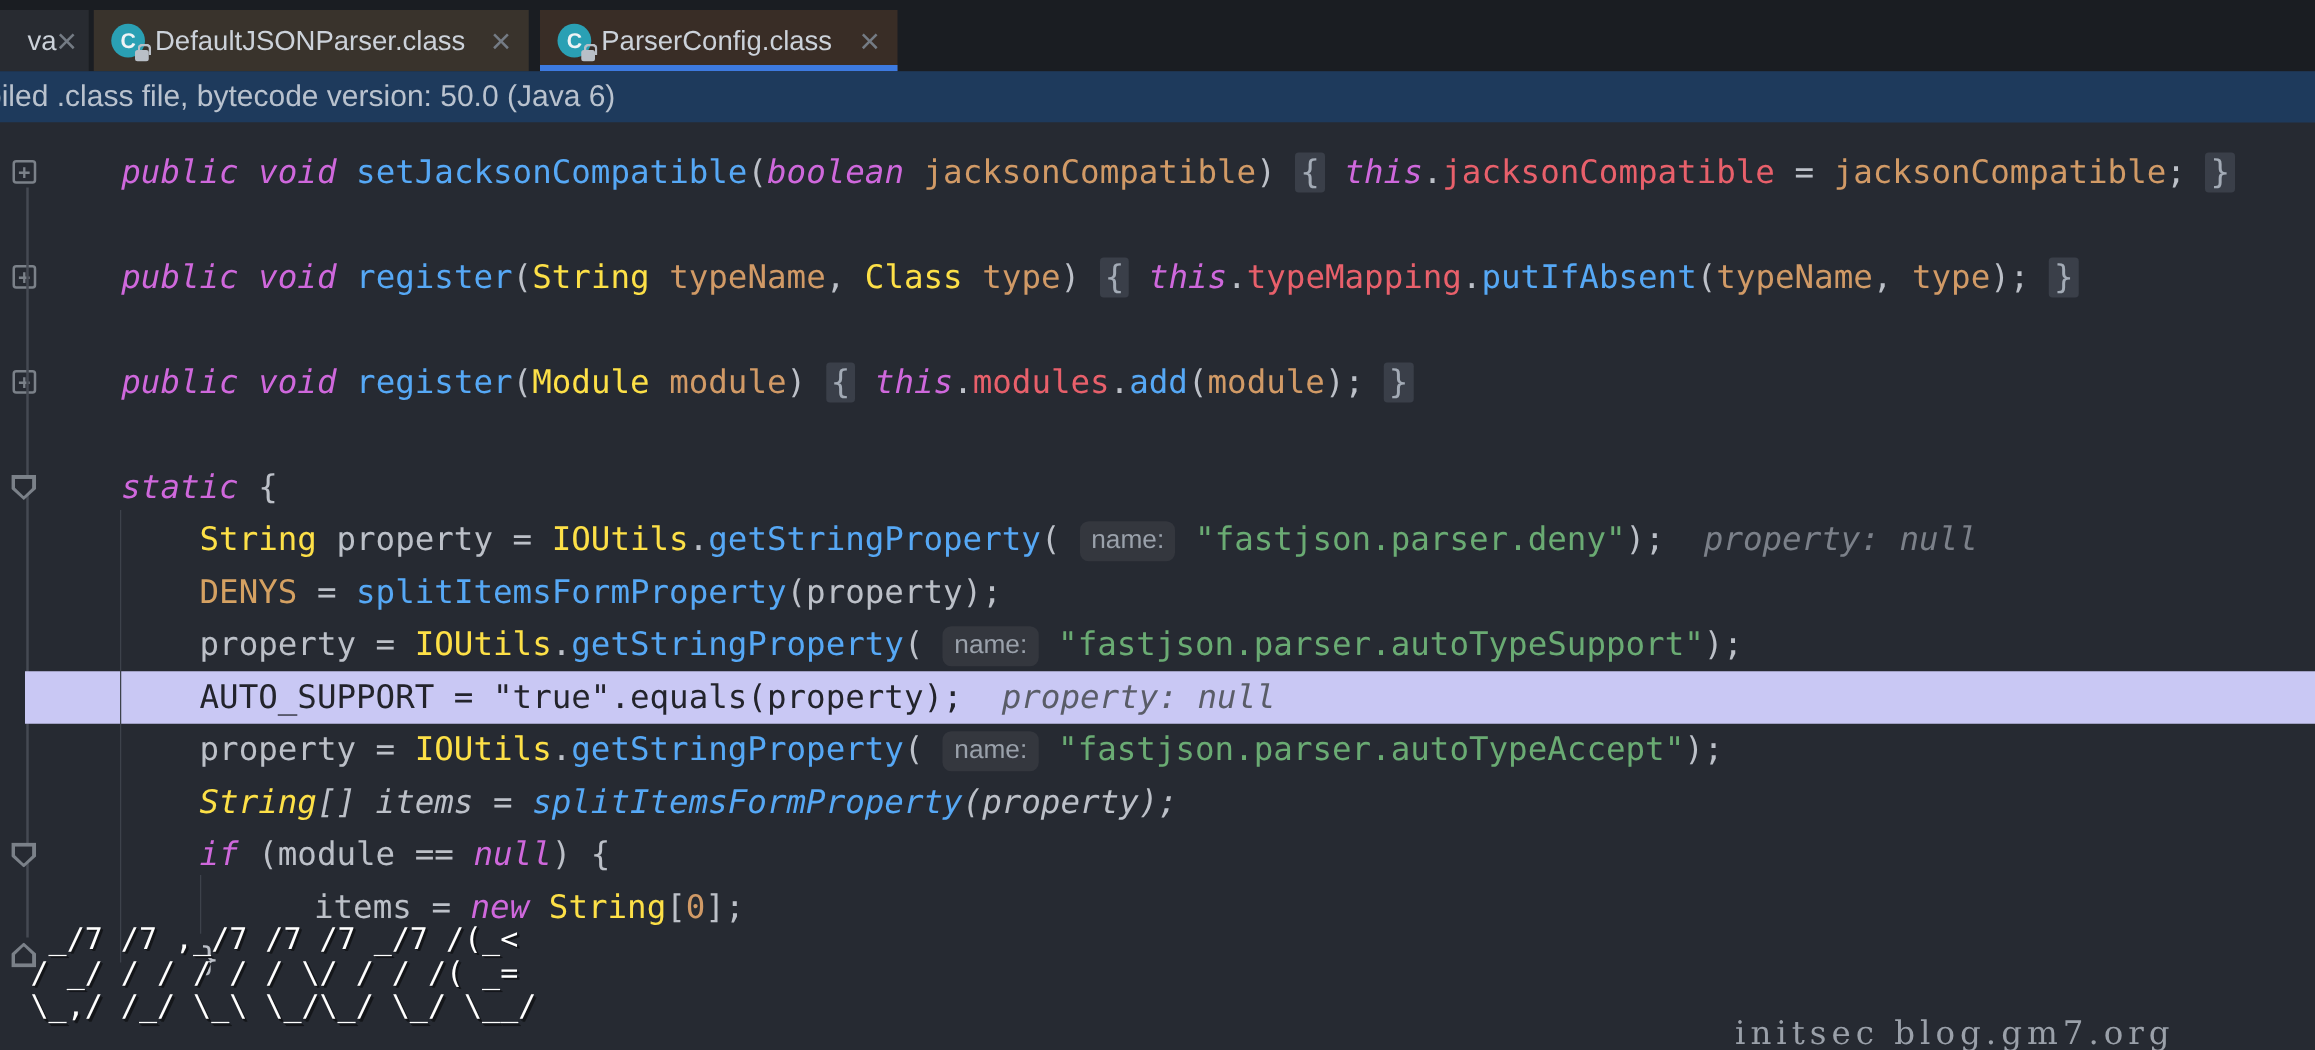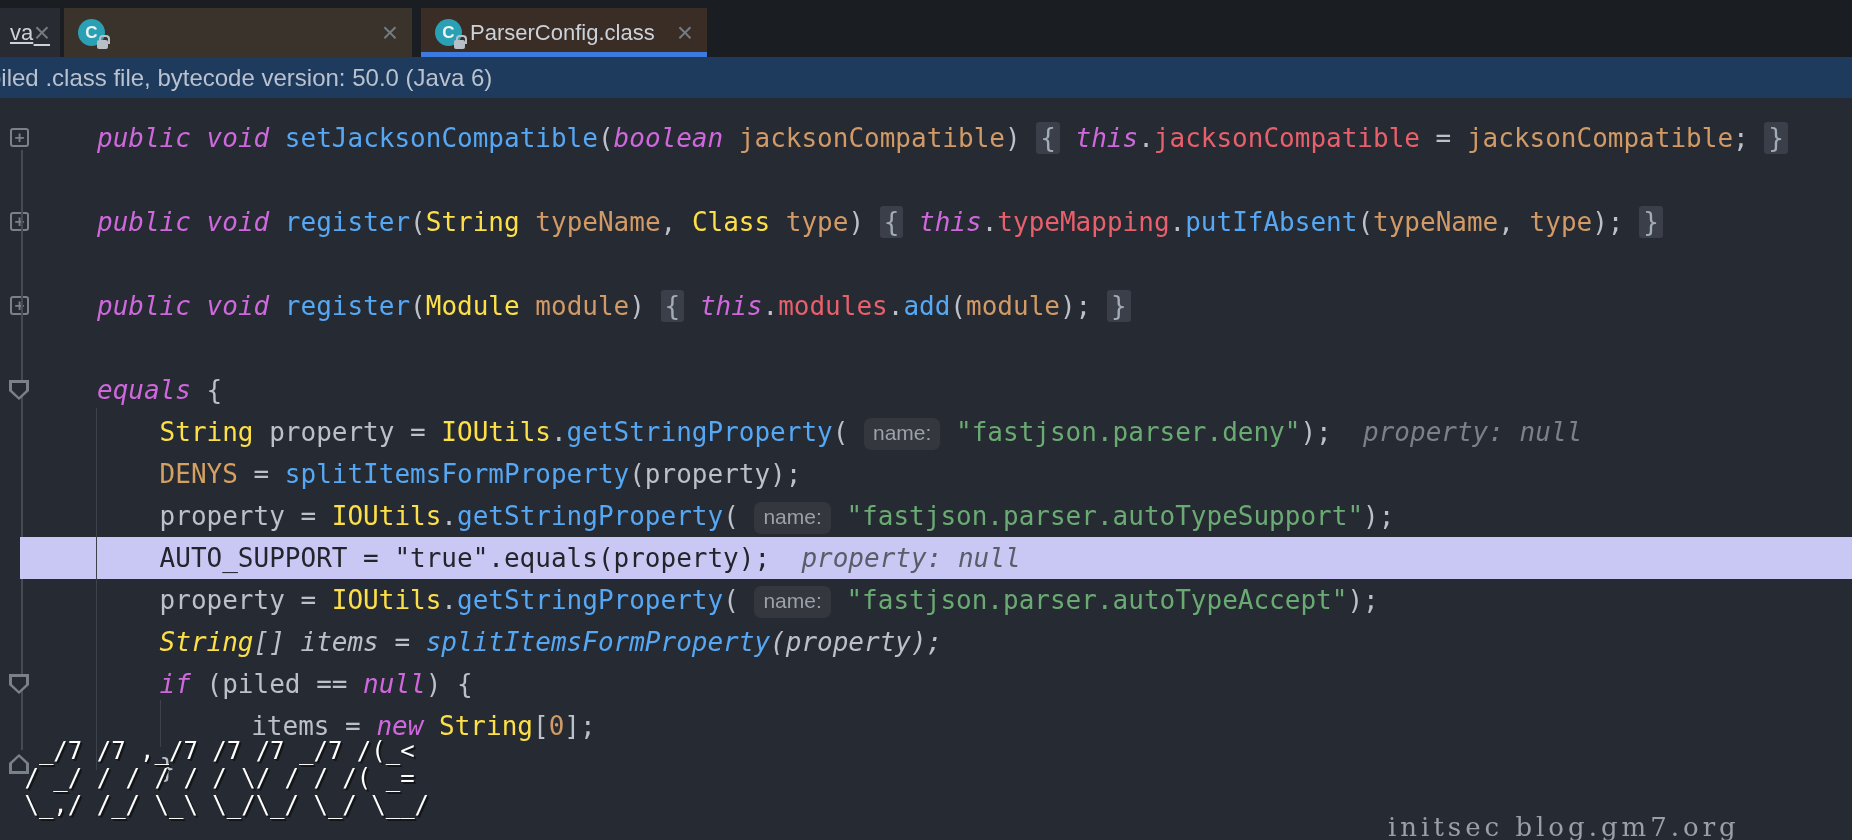--- a/index.html
+++ b/index.html
@@ -2,21 +2,21 @@
 <html><head>
 <meta charset="utf-8">
 <style>
   * { margin:0; padding:0; box-sizing:border-box; }
   html,body { width:1852px; height:840px; overflow:hidden; background:#262a32; }
   body { position:relative; font-family:"Liberation Sans", sans-serif; }
 
   
   .tabbar { position:absolute; left:0; top:0; width:1852px; height:57px; background:#1a1d22; display:flex; align-items:flex-end; }
   .tab { height:49px; display:flex; align-items:center; padding:0 14px; color:#ccd2da; font-size:22px; white-space:nowrap; cursor:default; }
-  .tab-partial { width:60px; background:#282b31; margin-right:4px; padding:0 10px;text-decoration:underline; }
+  .tab-partial { width:71px; background:#282b31; margin-right:4px; padding:0 22px; }
   .tab-inactive { width:348px; background:#39332c; margin-right:9px; }
   .tab-active { width:286px; background:#392d26; position:relative; }
   .tab-underline { position:absolute; left:0; bottom:0; width:100%; height:5px; background:#3d7ae0; }
   .tab-label { margin:0 10px 0 8px; }
   .close-x { color:#747b84; font-size:28px; font-weight:300; line-height:20px; margin-left:auto; }
   
   .cls-icon { position:relative; width:27px; height:27px; flex:0 0 27px; }
   .cls-circle { position:absolute; inset:0; border-radius:50%; background:#2aa0b4; color:#eef3f5; font-size:17px; font-weight:bold; display:flex; align-items:center; justify-content:center; }
   .lock { position:absolute; right:-3px; bottom:-3px; width:11px; height:9px; background:#b9bfc7; border-radius:2px; }
   .lock::before { content:""; position:absolute; left:2px; top:-5px; width:7px; height:7px; border:2px solid #b9bfc7; border-bottom:none; border-radius:4px 4px 0 0; }
@@ -70,20 +70,21 @@
 <div class="tabbar">
   <div class="tab tab-partial">
     <span>va</span>
     <span class="close-x">×</span>
   </div>
   <div class="tab tab-inactive">
     <span class="cls-icon">
       <span class="cls-circle">C</span>
       <span class="lock"></span>
     </span>
+    <span class="tab-label">DefaultJSONParser.class</span>
     <span class="close-x">×</span>
   </div>
   <div class="tab tab-active">
     <span class="cls-icon">
       <span class="cls-circle">C</span>
       <span class="lock"></span>
     </span>
     <span class="tab-label">ParserConfig.class</span>
     <span class="close-x">×</span>
     <span class="tab-underline"></span>
@@ -103,28 +104,28 @@
   <div class="pent pent-down" style="top:282px;"></div>
   <div class="pent pent-down" style="top:576px;"></div>
   <div class="pent pent-up" style="top:656px;"></div>
 
   <div class="hl-row"></div>
 
   <div id="code-lines">
       <div class="code-line" style="top: 19px; left: 97px;"><span class="tok-kw">public</span><span class="tok-txt"> </span><span class="tok-kw">void</span><span class="tok-txt"> </span><span class="tok-mth">setJacksonCompatible</span><span class="tok-txt">(</span><span class="tok-kw">boolean</span><span class="tok-txt"> </span><span class="tok-par">jacksonCompatible</span><span class="tok-txt">) </span><span class="tok-brace">{</span><span class="tok-txt"> </span><span class="tok-kw">this</span><span class="tok-txt">.</span><span class="tok-fld">jacksonCompatible</span><span class="tok-txt"> = </span><span class="tok-par">jacksonCompatible</span><span class="tok-txt">; </span><span class="tok-brace">}</span></div>
       <div class="code-line" style="top: 103px; left: 97px;"><span class="tok-kw">public</span><span class="tok-txt"> </span><span class="tok-kw">void</span><span class="tok-txt"> </span><span class="tok-mth">register</span><span class="tok-txt">(</span><span class="tok-cls">String</span><span class="tok-txt"> </span><span class="tok-par">typeName</span><span class="tok-txt">, </span><span class="tok-cls">Class</span><span class="tok-txt"> </span><span class="tok-par">type</span><span class="tok-txt">) </span><span class="tok-brace">{</span><span class="tok-txt"> </span><span class="tok-kw">this</span><span class="tok-txt">.</span><span class="tok-fld">typeMapping</span><span class="tok-txt">.</span><span class="tok-mth">putIfAbsent</span><span class="tok-txt">(</span><span class="tok-par">typeName</span><span class="tok-txt">, </span><span class="tok-par">type</span><span class="tok-txt">); </span><span class="tok-brace">}</span></div>
       <div class="code-line" style="top: 187px; left: 97px;"><span class="tok-kw">public</span><span class="tok-txt"> </span><span class="tok-kw">void</span><span class="tok-txt"> </span><span class="tok-mth">register</span><span class="tok-txt">(</span><span class="tok-cls">Module</span><span class="tok-txt"> </span><span class="tok-par">module</span><span class="tok-txt">) </span><span class="tok-brace">{</span><span class="tok-txt"> </span><span class="tok-kw">this</span><span class="tok-txt">.</span><span class="tok-fld">modules</span><span class="tok-txt">.</span><span class="tok-mth">add</span><span class="tok-txt">(</span><span class="tok-par">module</span><span class="tok-txt">); </span><span class="tok-brace">}</span></div>
-      <div class="code-line" style="top: 271px; left: 97px;"><span class="tok-kw">equals</span><span class="tok-txt"> {</span></div>
+      <div class="code-line" style="top: 271px; left: 97px;"><span class="tok-kw">static</span><span class="tok-txt"> {</span></div>
       <div class="code-line" style="top: 313px; left: 159.6px;"><span class="tok-cls">String</span><span class="tok-txt"> property = </span><span class="tok-cls">IOUtils</span><span class="tok-txt">.</span><span class="tok-mth">getStringProperty</span><span class="tok-txt">( </span><span class="tok-hintbox">name:</span><span class="tok-txt"> </span><span class="tok-str">"fastjson.parser.deny"</span><span class="tok-txt">);  </span><span class="tok-hint">property: null</span></div>
       <div class="code-line" style="top: 355px; left: 159.6px;"><span class="tok-cnst">DENYS</span><span class="tok-txt"> = </span><span class="tok-mth">splitItemsFormProperty</span><span class="tok-txt">(property);</span></div>
       <div class="code-line" style="top: 397px; left: 159.6px;"><span class="tok-txt">property = </span><span class="tok-cls">IOUtils</span><span class="tok-txt">.</span><span class="tok-mth">getStringProperty</span><span class="tok-txt">( </span><span class="tok-hintbox">name:</span><span class="tok-txt"> </span><span class="tok-str">"fastjson.parser.autoTypeSupport"</span><span class="tok-txt">);</span></div>
       <div class="code-line" style="top: 439px; left: 159.6px;"><span class="tok-dk">AUTO_SUPPORT = "true".equals(property);</span><span class="tok-dk">  </span><span class="tok-dkhint">property: null</span></div>
       <div class="code-line" style="top: 481px; left: 159.6px;"><span class="tok-txt">property = </span><span class="tok-cls">IOUtils</span><span class="tok-txt">.</span><span class="tok-mth">getStringProperty</span><span class="tok-txt">( </span><span class="tok-hintbox">name:</span><span class="tok-txt"> </span><span class="tok-str">"fastjson.parser.autoTypeAccept"</span><span class="tok-txt">);</span></div>
       <div class="code-line" style="top: 523px; left: 159.6px; font-style: italic;"><span class="tok-cls">String</span><span class="tok-txt">[] items = </span><span class="tok-mth">splitItemsFormProperty</span><span class="tok-txt">(property);</span></div>
-      <div class="code-line" style="top: 565px; left: 159.6px;"><span class="tok-kw">if</span><span class="tok-txt"> (piled == </span><span class="tok-kw">null</span><span class="tok-txt">) {</span></div>
+      <div class="code-line" style="top: 565px; left: 159.6px;"><span class="tok-kw">if</span><span class="tok-txt"> (module == </span><span class="tok-kw">null</span><span class="tok-txt">) {</span></div>
       <div class="code-line" style="top: 607px; left: 222.2px; margin-left: 29px;"><span class="tok-txt">items = </span><span class="tok-kw">new</span><span class="tok-txt"> </span><span class="tok-cls">String</span><span class="tok-txt">[</span><span class="tok-num">0</span><span class="tok-txt">];</span></div>
       <div class="code-line" style="top: 649px; left: 159.6px;"><span class="tok-txt">}</span></div>
     </div>
 
   <div class="indent-guide guide-1"></div>
   <div class="indent-guide guide-2"></div>
 </div>
 
 <pre class="graffiti" id="graffiti">  _/7 /7 ,_/7 /7 /7 _/7 /(_&lt;
  / _/ / / / / / \/ / / /( _=

